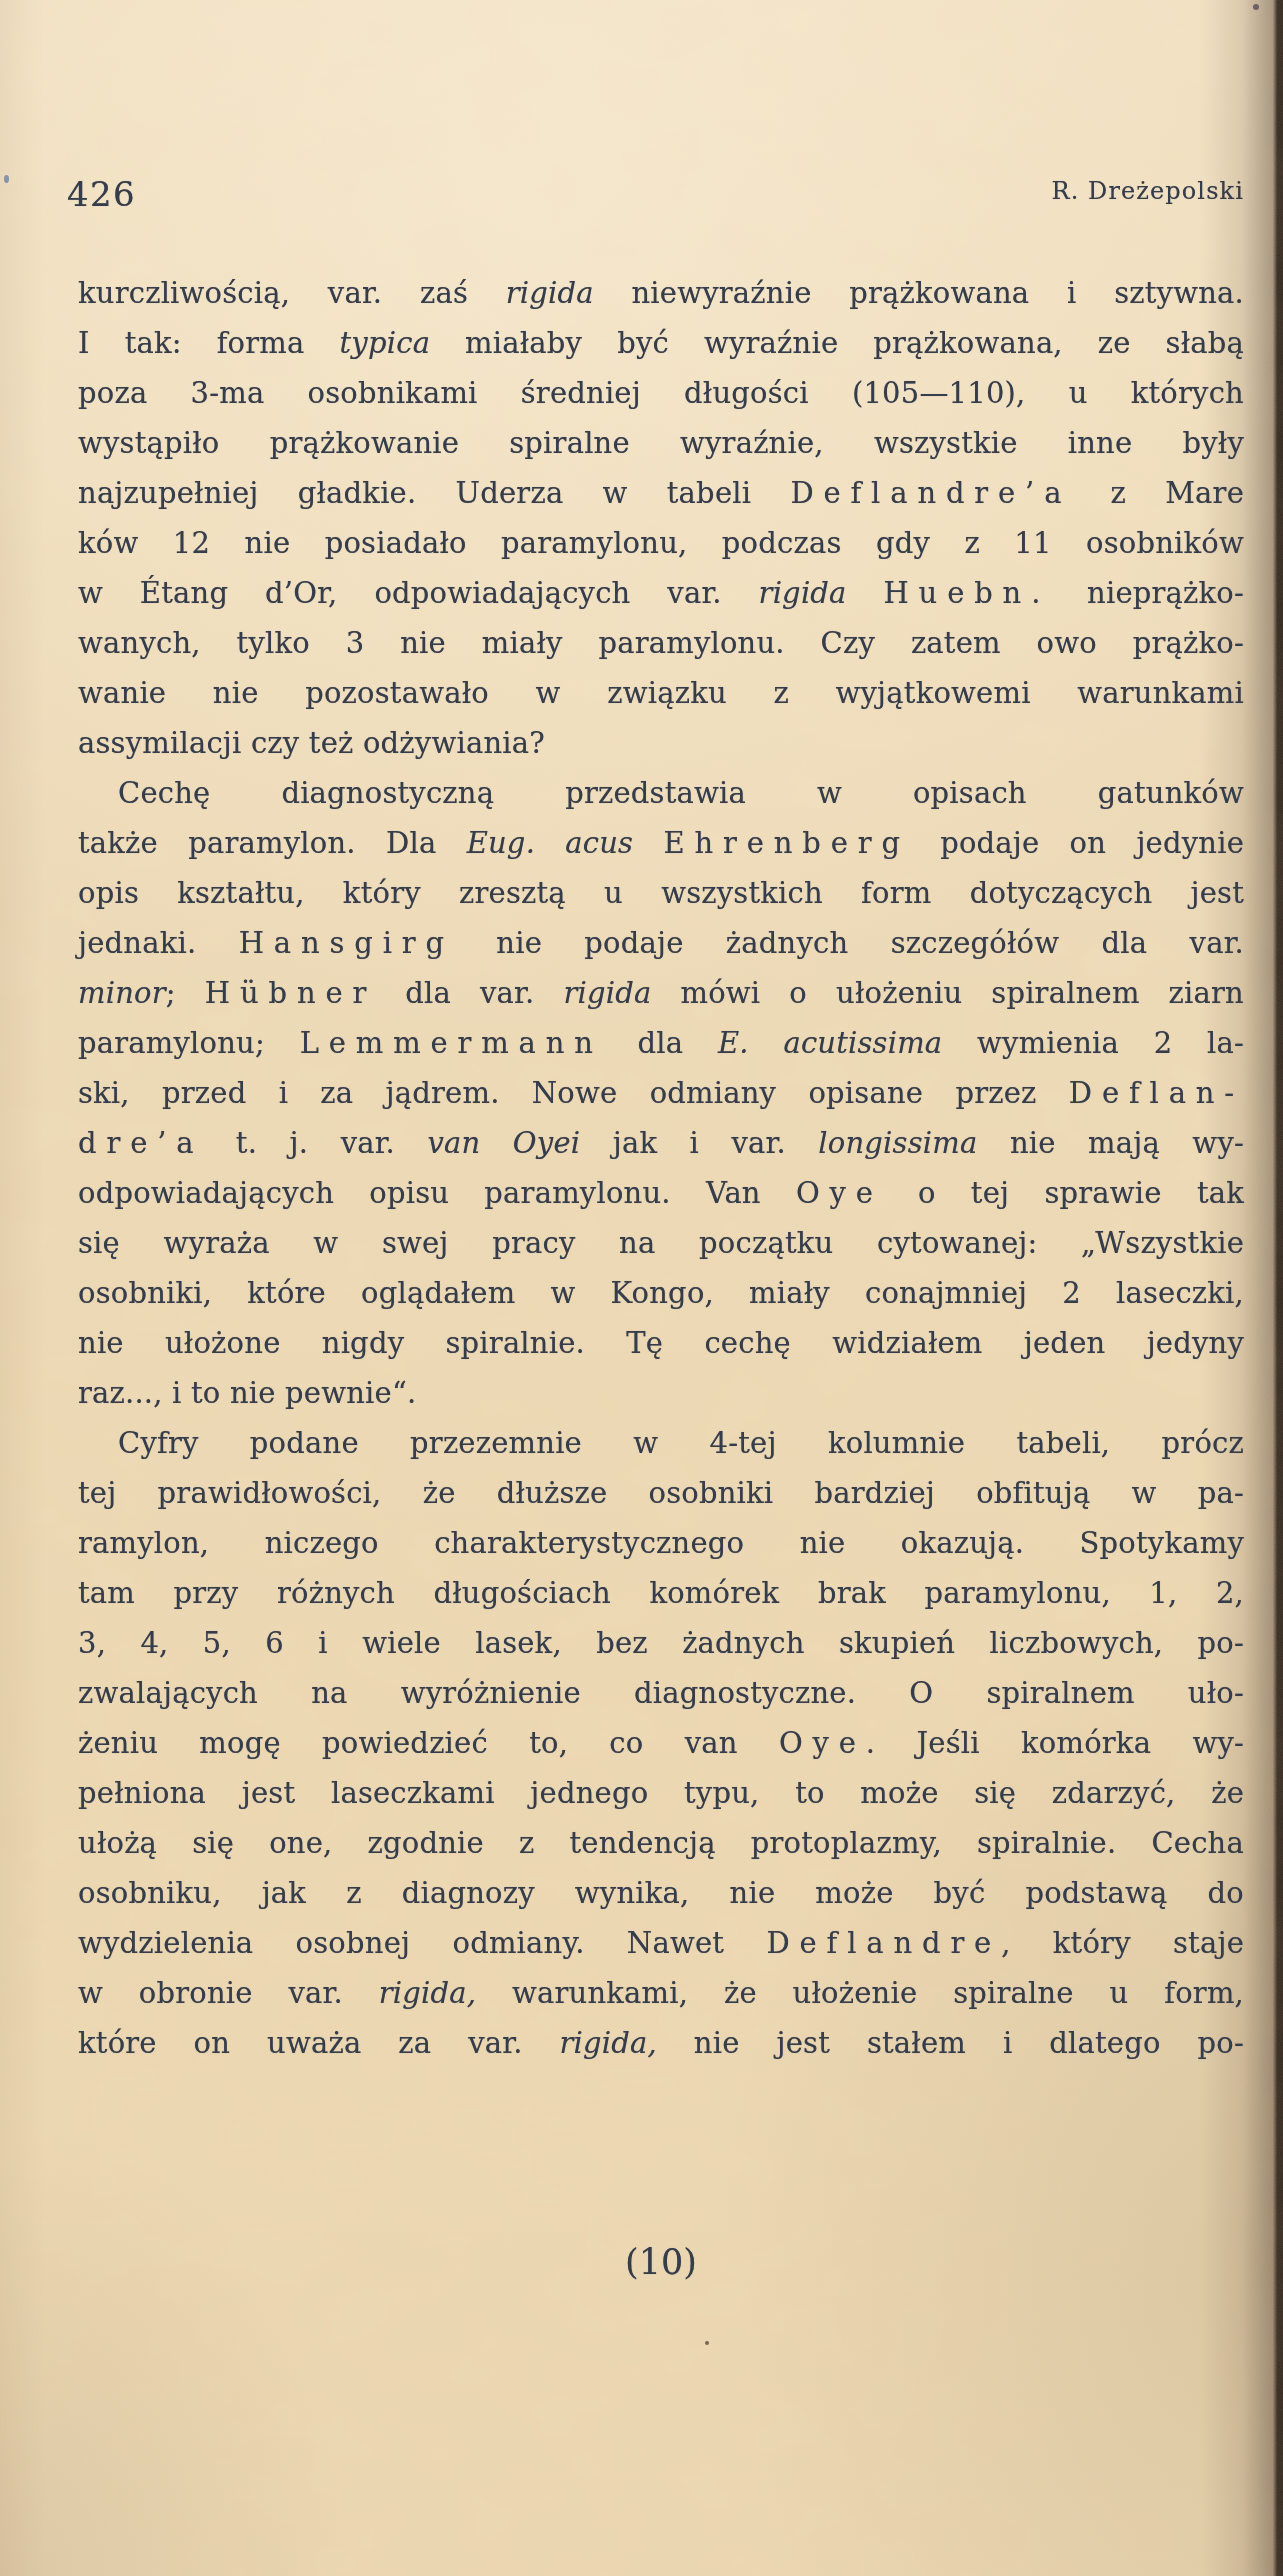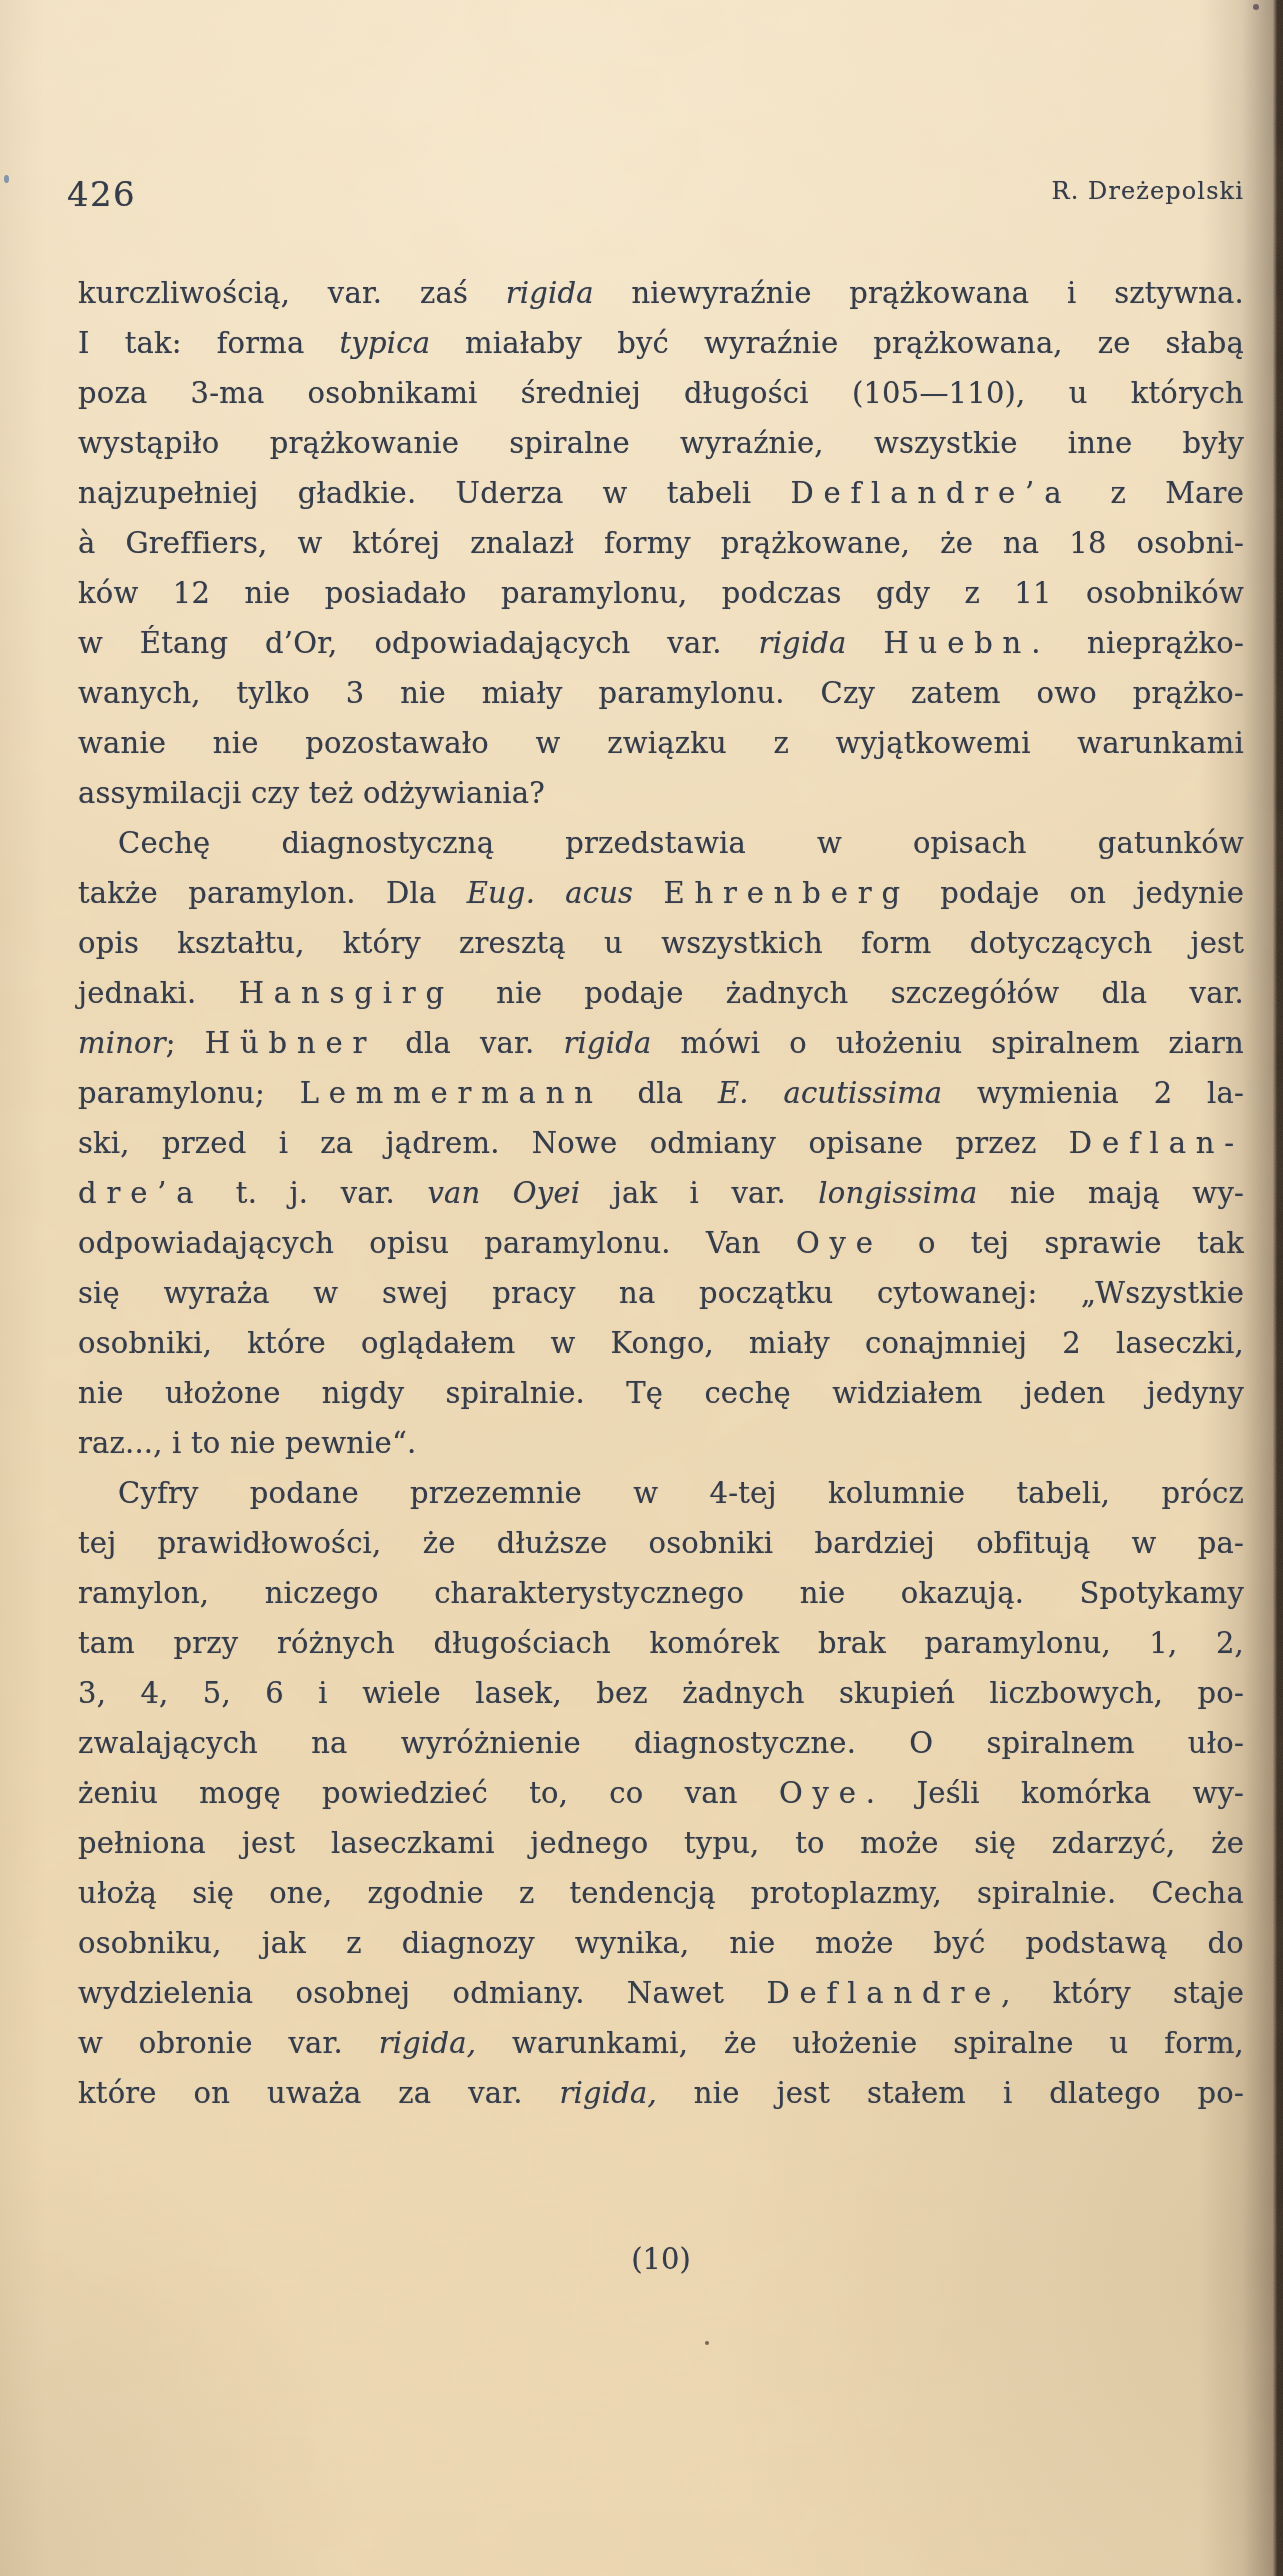--- a/index.html
+++ b/index.html
@@ -84,21 +84,21 @@
     text-indent: 40px;
   }
   .it { font-style: italic; }
   .sp { letter-spacing: 0.34em; }
   .page-footer {
     position: absolute;
     left: 78px;
     top: 2242px;
     width: 1166px;
     text-align: center;
-    font-size: 29px;
+    font-size: 35px;
     text-shadow: 0 0 0.7px rgba(53,60,74,0.5);
   }
 </style>
 </head>
 <body>
 
 <div class="paper-bg"></div>
 
 <svg class="texture" aria-hidden="true" viewBox="0 0 1831 3676" width="1283" height="2576">
   <filter id="blotch">
@@ -120,21 +120,20 @@
 <div class="page-number">426</div>
 
 <div class="running-header">R. Dreżepolski</div>
 
 <div class="body-text">
     <div class="line"><span>kurczliwością, var. zaś </span><span class="it">rigida</span><span> niewyraźnie prążkowana i sztywna.</span></div>
     <div class="line"><span>I tak: forma </span><span class="it">typica</span><span> miałaby być wyraźnie prążkowana, ze słabą</span></div>
     <div class="line"><span>poza 3-ma osobnikami średniej długości (105—110), u których</span></div>
     <div class="line"><span>wystąpiło prążkowanie spiralne wyraźnie, wszystkie inne były</span></div>
     <div class="line"><span>najzupełniej gładkie. Uderza w tabeli </span><span class="sp">Deflandre’a</span><span> z Mare</span></div>
-    <div class="line"><span>à Greffiers, w której znalazł formy prążkowane, że na 18 osobni-</span></div>
     <div class="line"><span>ków 12 nie posiadało paramylonu, podczas gdy z 11 osobników</span></div>
     <div class="line"><span>w Étang d’Or, odpowiadających var. </span><span class="it">rigida</span><span> </span><span class="sp">Huebn.</span><span> nieprążko-</span></div>
     <div class="line"><span>wanych, tylko 3 nie miały paramylonu. Czy zatem owo prążko-</span></div>
     <div class="line"><span>wanie nie pozostawało w związku z wyjątkowemi warunkami</span></div>
     <div class="line para-end"><span>assymilacji czy też odżywiania?</span></div>
     <div class="line indent"><span>Cechę diagnostyczną przedstawia w opisach gatunków</span></div>
     <div class="line"><span>także paramylon. Dla </span><span class="it">Eug. acus</span><span> </span><span class="sp">Ehrenberg</span><span> podaje on jedynie</span></div>
     <div class="line"><span>opis kształtu, który zresztą u wszystkich form dotyczących jest</span></div>
     <div class="line"><span>jednaki. </span><span class="sp">Hansgirg</span><span> nie podaje żadnych szczegółów dla var.</span></div>
     <div class="line"><span class="it">minor</span><span>; </span><span class="sp">Hübner</span><span> dla var. </span><span class="it">rigida</span><span> mówi o ułożeniu spiralnem ziarn</span></div>

